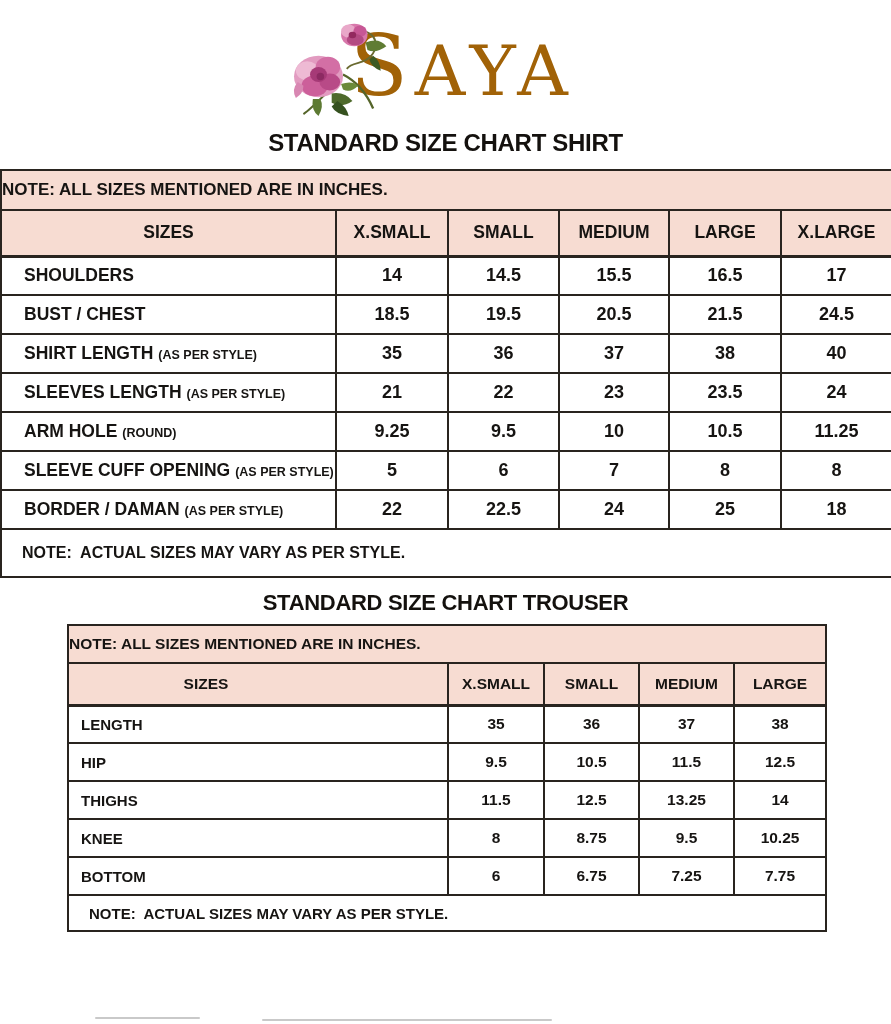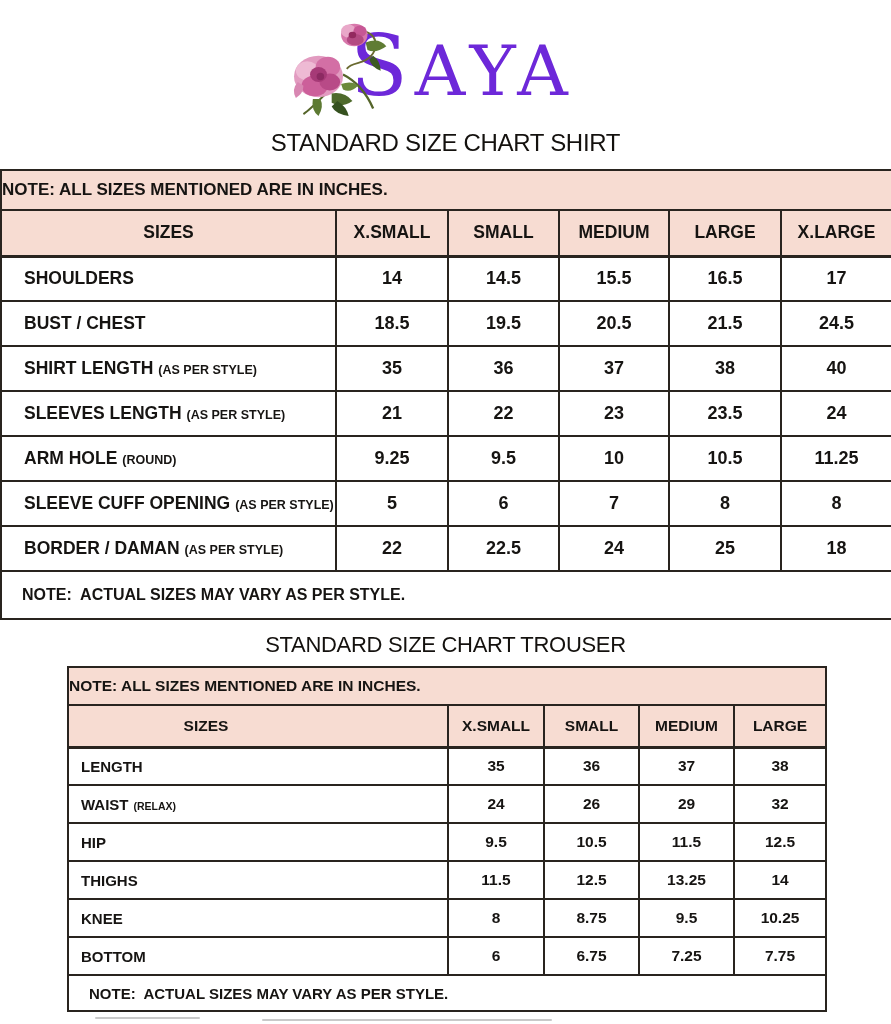--- a/index.html
+++ b/index.html
@@ -5,26 +5,26 @@
   html,body{margin:0;padding:0;}
   body{
     width:891px;height:1024px;background:#ffffff;position:relative;overflow:hidden;
     font-family:"Liberation Sans",sans-serif;color:#161412;
   }
   
   .logo-wrap{position:relative;height:120px;}
   .brand{
     position:absolute;top:26px;left:0;width:100%;text-align:center;
     font-family:"DejaVu Serif",serif;font-size:70px;line-height:80px;
-    letter-spacing:7px;padding-left:34px;box-sizing:border-box;color:#6d28d9;
+    letter-spacing:7px;padding-left:34px;box-sizing:border-box;color:#a16207;
   }
   .brand::first-letter{font-size:84px;}
   .flower{position:absolute;left:286px;top:18px;width:114px;height:98px;}
   
-  .title{margin:10px 0 0;text-align:center;font-weight:normal;font-size:24px;
+  .title{margin:10px 0 0;text-align:center;font-weight:bold;font-size:24px;
          line-height:25px;letter-spacing:-0.3px;color:#14110e;}
   .title-trouser{margin-top:13px;font-size:22px;line-height:24px;}
   
   .chart{border-collapse:collapse;table-layout:fixed;}
   .chart td,.chart th{border:2px solid #29241f;overflow:hidden;padding:0;}
   .shirt{width:891px;margin-top:14px;}
   .trouser{width:758px;margin-left:67px;margin-top:9px;}
   .shirt col.c0{width:335px}.shirt col.c1{width:112px}.shirt col.c2{width:111px}
   .shirt col.c3{width:110px}.shirt col.c4{width:112px}.shirt col.c5{width:111px}
   .trouser col.c0{width:380px}.trouser col.c1{width:96px}.trouser col.c2{width:95px}
@@ -32,21 +32,21 @@
 
   .note-cell{background:#f7dcd2;font-weight:bold;border-bottom-width:3px;}
   .shirt .note-row{height:40px;} .shirt .note-cell{font-size:17px;}
   .trouser .note-row{height:38px;} .trouser .note-cell{font-size:15.5px;}
 
   .head-row th{background:#f7dcd2;font-weight:bold;border-bottom-width:3px;}
   .shirt .head-row{height:46px;} .shirt .head-row th{font-size:17.5px;}
   .trouser .head-row{height:42px;} .trouser .head-row th{font-size:15.5px;}
   .trouser .head-row th:first-child{padding-right:104px;box-sizing:border-box;}
 
-  .shirt .data-row{height:45px;} .trouser .data-row{height:38px;}
+  .shirt .data-row{height:39px;} .trouser .data-row{height:38px;}
   .label-cell{text-align:left;font-weight:bold;background:#fff;}
   .shirt .label-cell{padding-left:22px;font-size:17.5px;}
   .trouser .label-cell{padding-left:12px;font-size:15px;}
   .sub{font-size:12.5px;margin-left:5px;font-weight:bold;}
   .trouser .sub{font-size:10.5px;}
   .val{text-align:center;font-weight:bold;background:#fff;}
   .shirt .val{font-size:18px;} .trouser .val{font-size:15.5px;}
 
   .footer-cell{background:#fff;text-align:left;font-weight:bold;white-space:pre-wrap;}
   .shirt .footer-row{height:48px;} .shirt .footer-cell{padding-left:20px;font-size:16px;}
@@ -206,27 +206,20 @@
           <th>LARGE</th>
         </tr>
         <tr class="data-row">
           <td class="label-cell"><span class="lbl">LENGTH</span></td>
           <td class="val">35</td>
           <td class="val">36</td>
           <td class="val">37</td>
           <td class="val">38</td>
         </tr>
         <tr class="data-row">
-          <td class="label-cell"><span class="lbl">WAIST</span><span class="sub">(RELAX)</span></td>
-          <td class="val">24</td>
-          <td class="val">26</td>
-          <td class="val">29</td>
-          <td class="val">32</td>
-        </tr>
-        <tr class="data-row">
           <td class="label-cell"><span class="lbl">HIP</span></td>
           <td class="val">9.5</td>
           <td class="val">10.5</td>
           <td class="val">11.5</td>
           <td class="val">12.5</td>
         </tr>
         <tr class="data-row">
           <td class="label-cell"><span class="lbl">THIGHS</span></td>
           <td class="val">11.5</td>
           <td class="val">12.5</td>

